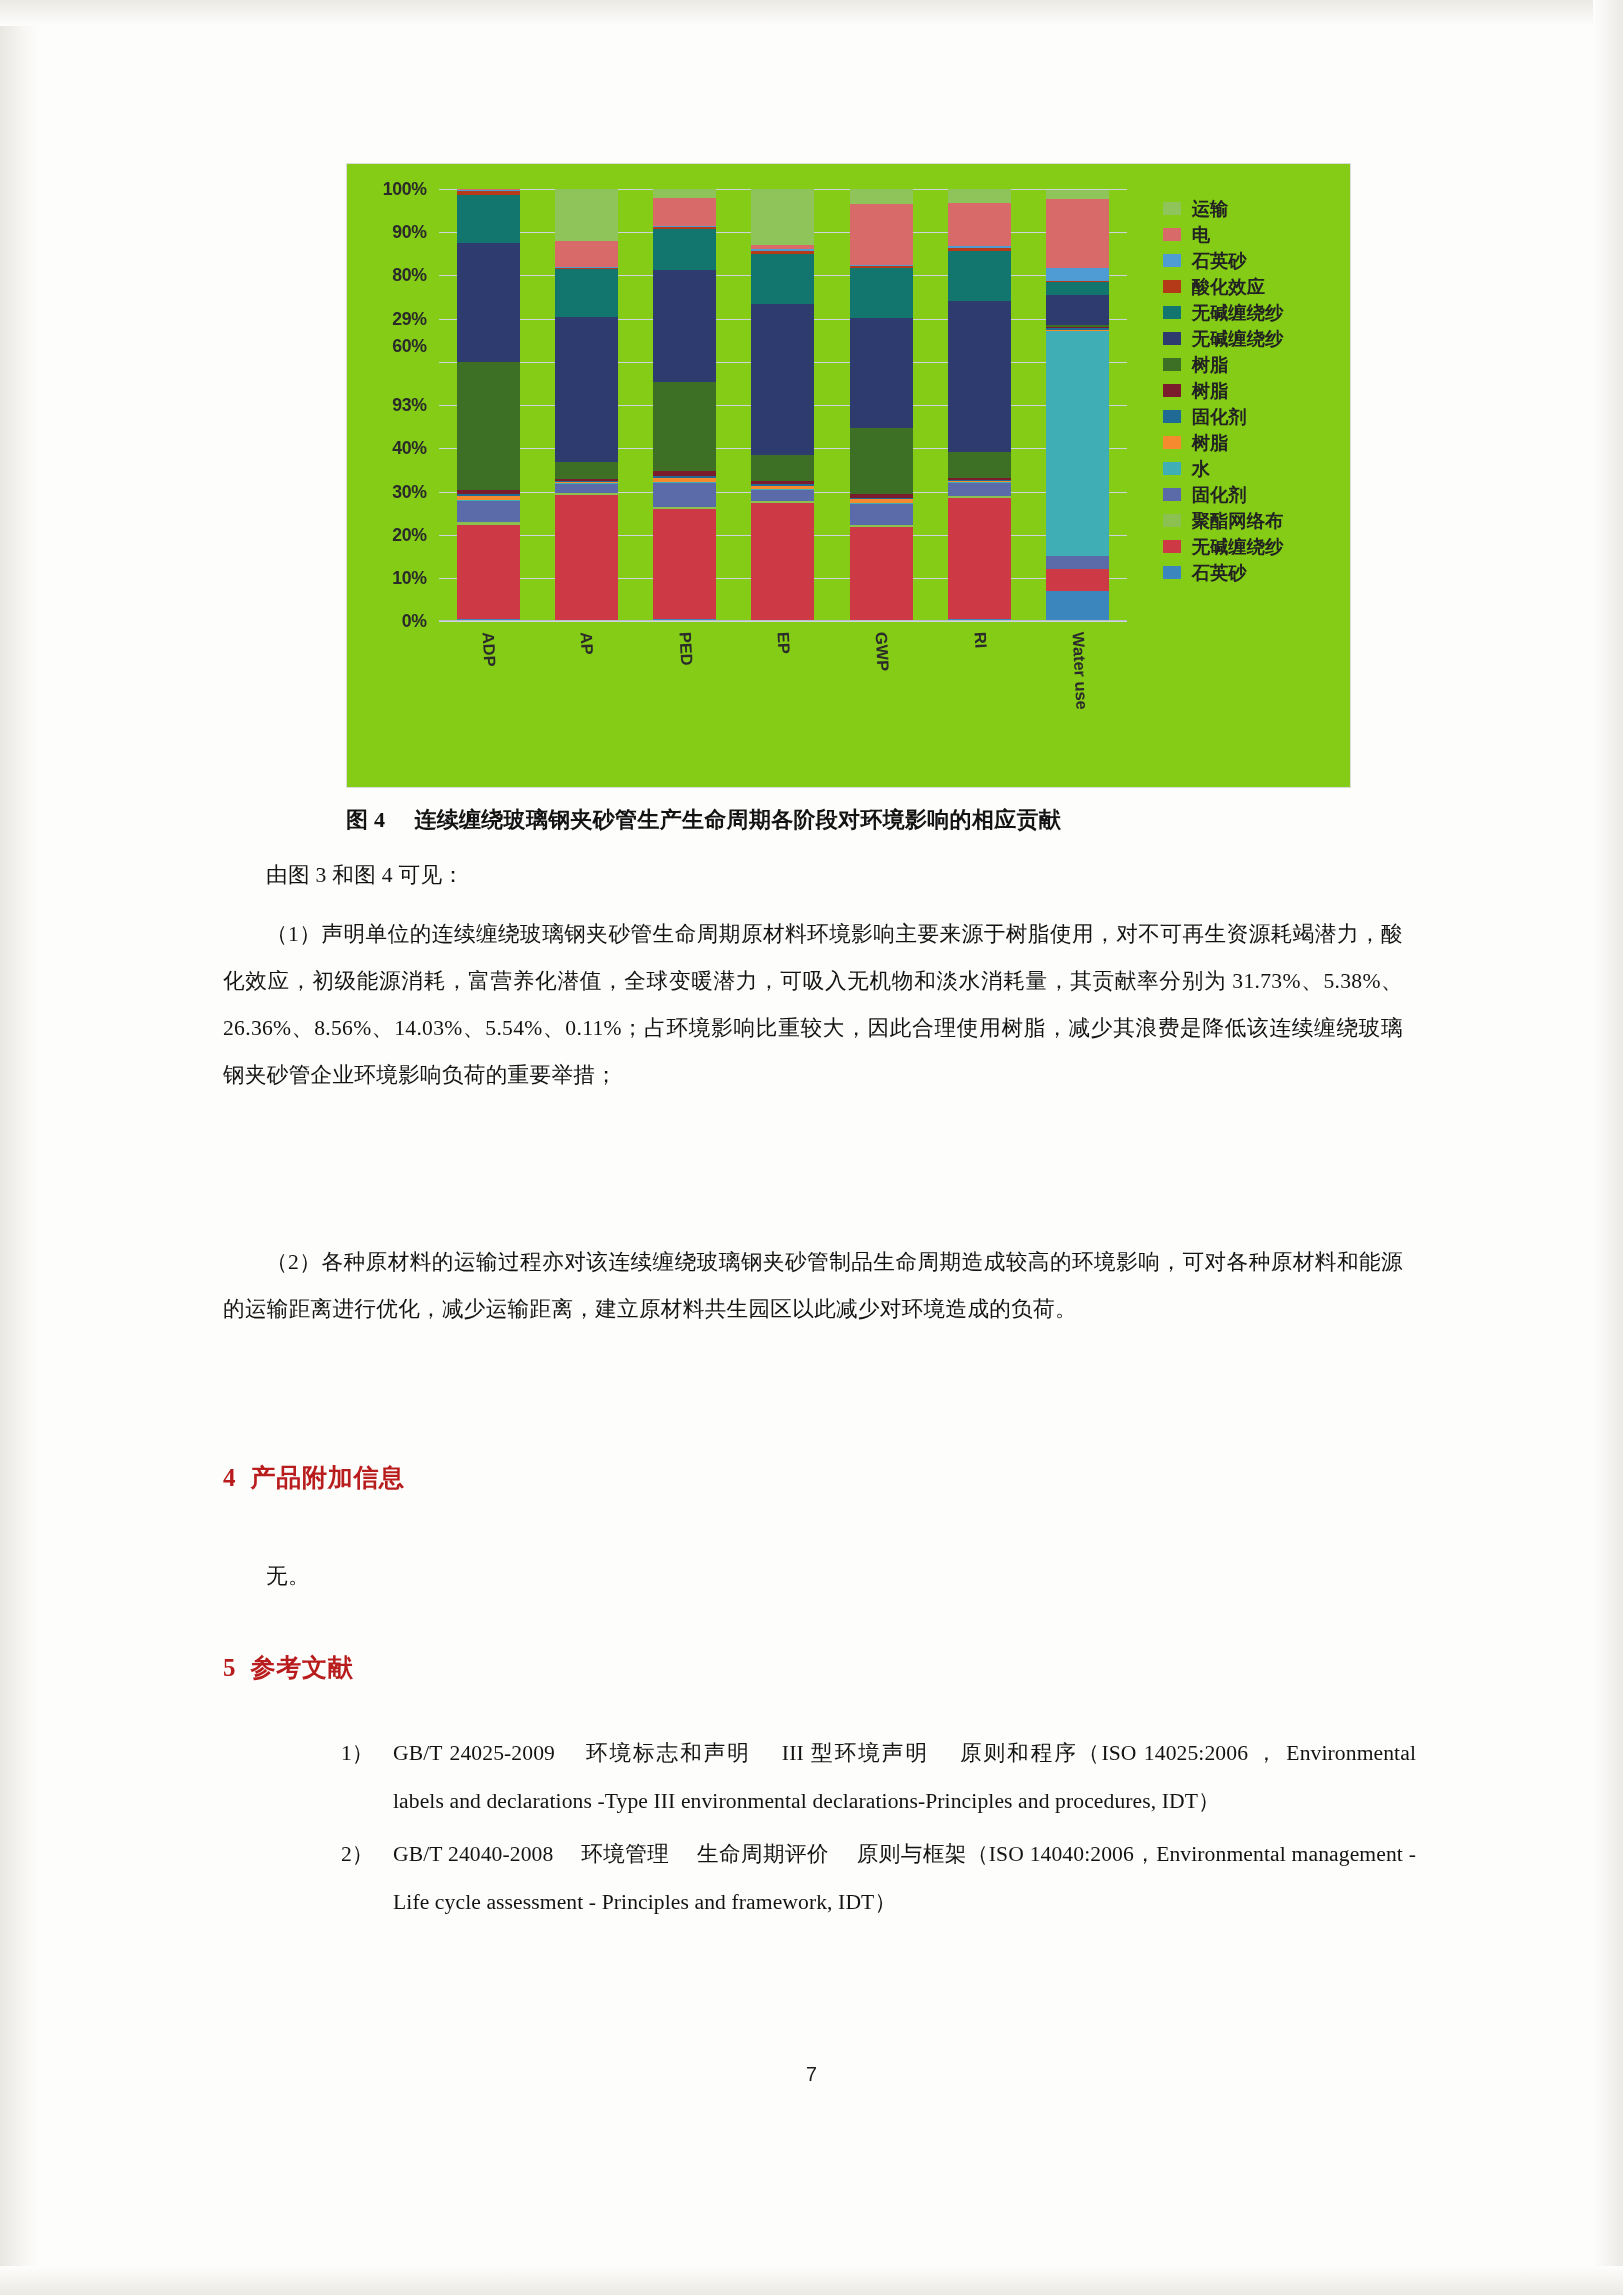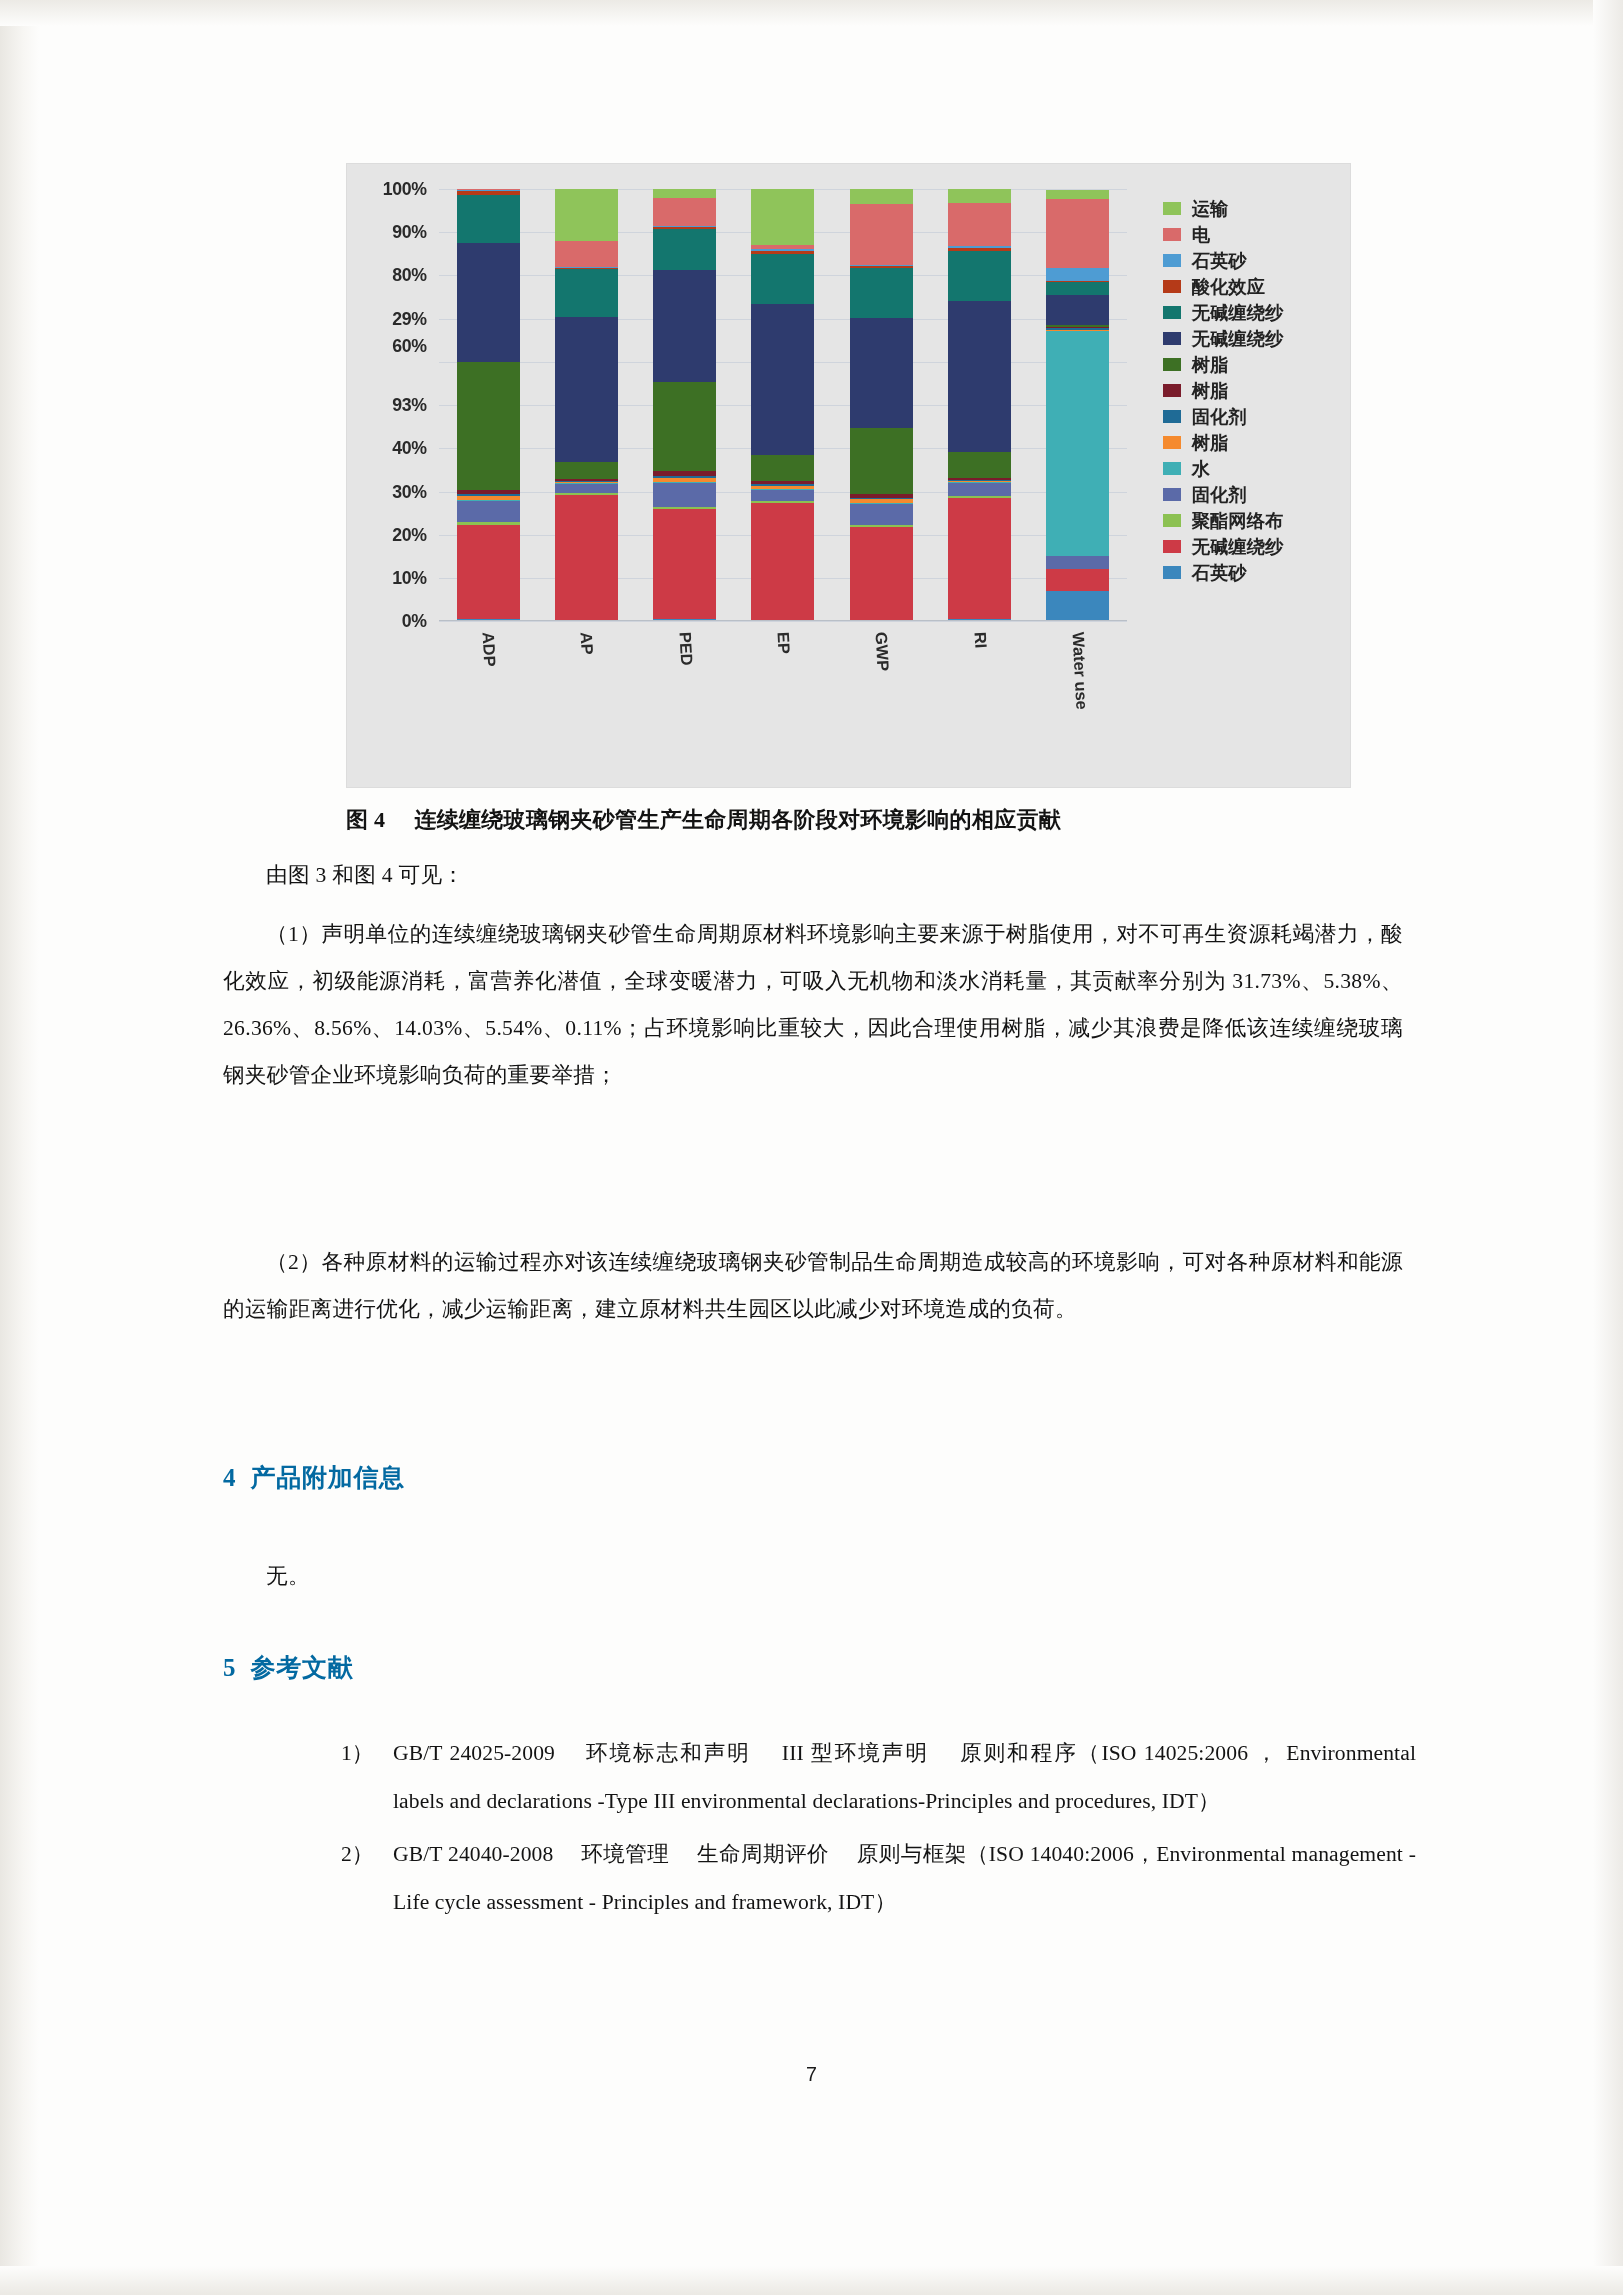--- a/index.html
+++ b/index.html
@@ -23,21 +23,21 @@
   .scan-edge-r { position:absolute; right:0; top:0; width:30px; height:100%;
     background:linear-gradient(270deg,#eceae6 0%,#fdfdfc 100%); }
   .scan-edge-b { position:absolute; left:0; bottom:0; width:100%; height:29px;
     background:linear-gradient(0deg,#ebe9e4 0%,#fdfdfc 100%); }
 
   
   .figure-wrap {
     position:absolute;
     left:346px; top:163px;
     width:1003px; height:623px;
-    background:#e5e5e5;
+    background:#84cc16;
     border:0.7px solid #dcdcdc;
   }
   .chart-inner { position:absolute; left:0; top:0; right:0; bottom:0; }
 
   .y-axis { position:absolute; left:11.8px; top:25px; width:68px; height:432px; }
   .y-tick {
     position:absolute; right:0; width:68px; text-align:right;
     font-family:"Liberation Sans", sans-serif;
     font-size:17.7px; font-weight:bold; letter-spacing:-0.3px;
     color:#2a2a2a; transform:translateY(-50%);
@@ -95,21 +95,21 @@
   }
   .fig-caption .num { margin-right:29px; }
 
   .body-block { position:absolute; left:223px; width:1180px; }
   .para {
     font-size:21.6px; line-height:47px; color:#131313;
     text-align:justify; text-justify:inter-character;
     letter-spacing:0.3px;
   }
   .h2 {
-    font-size:25px; font-weight:bold; color:#0369a1; letter-spacing:0.7px;
+    font-size:25px; font-weight:bold; color:#b91c1c; letter-spacing:0.7px;
   }
   .h2 .hnum { margin-right:14.4px; }
   .ref-list { position:absolute; left:341px; width:1075px; }
   .ref-item { display:flex; margin-bottom:5.2px; }
   .ref-num {
     width:52px; flex:0 0 52px;
     font-size:21.6px; line-height:48px; color:#131313;
   }
   .ref-text {
     flex:1 1 auto;

